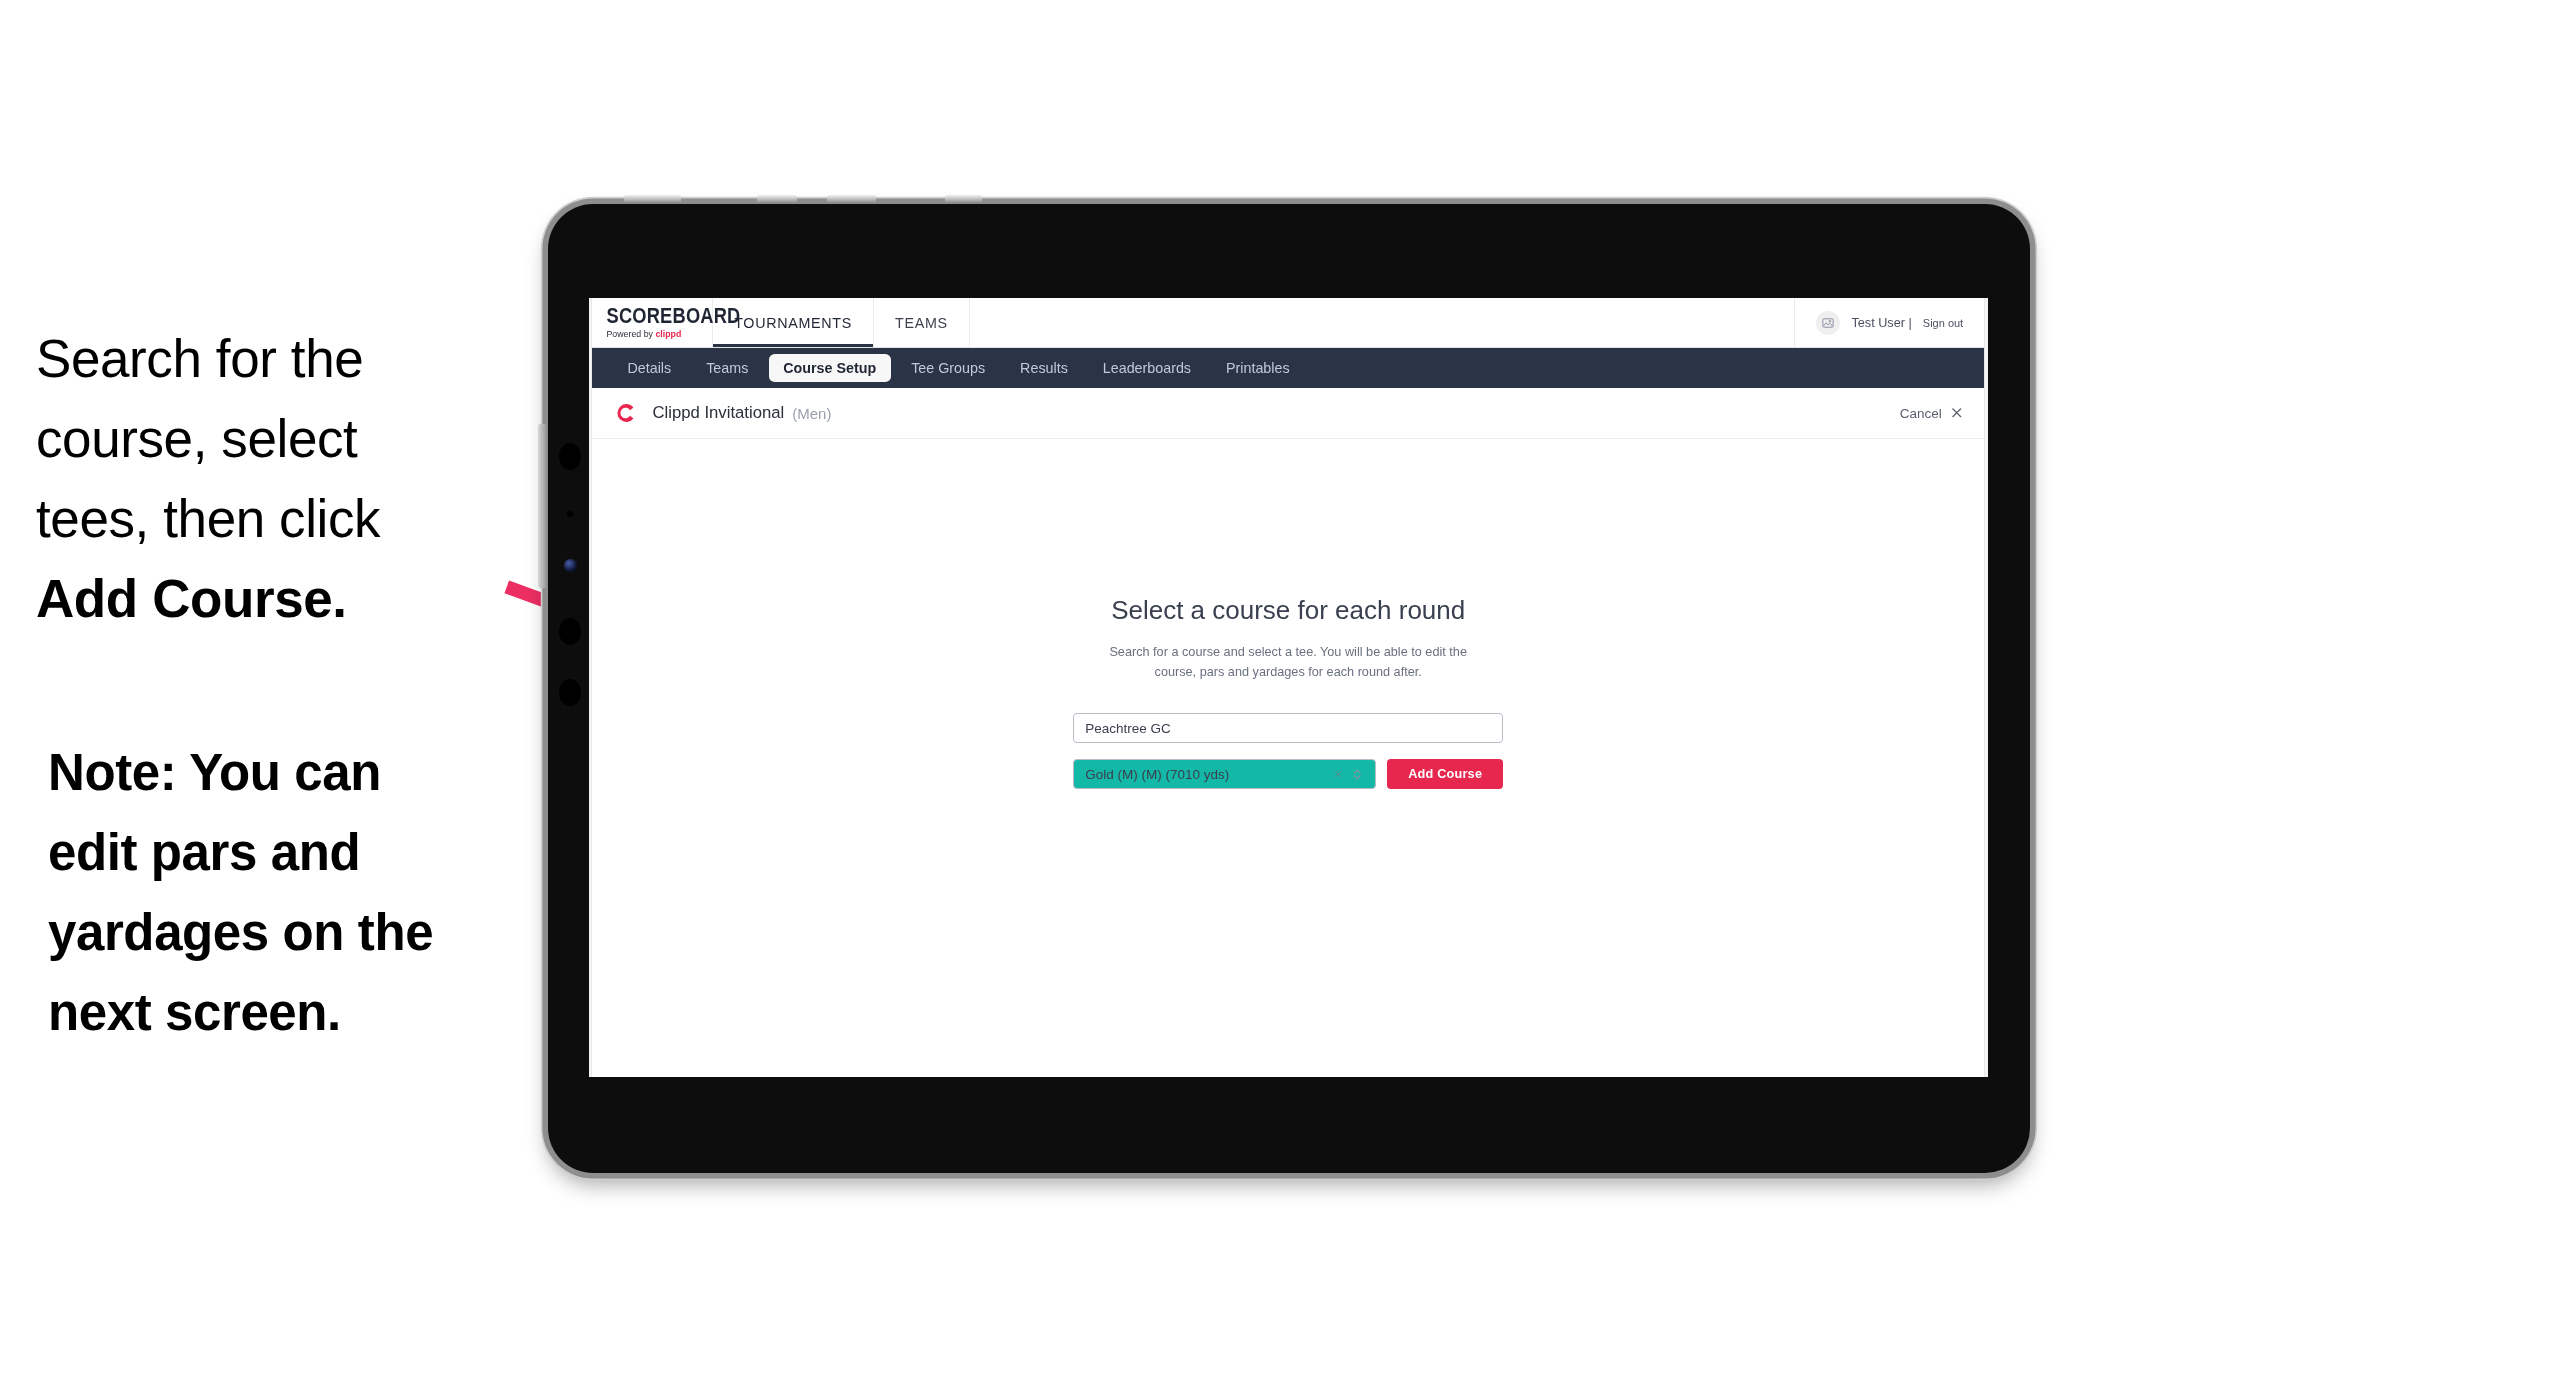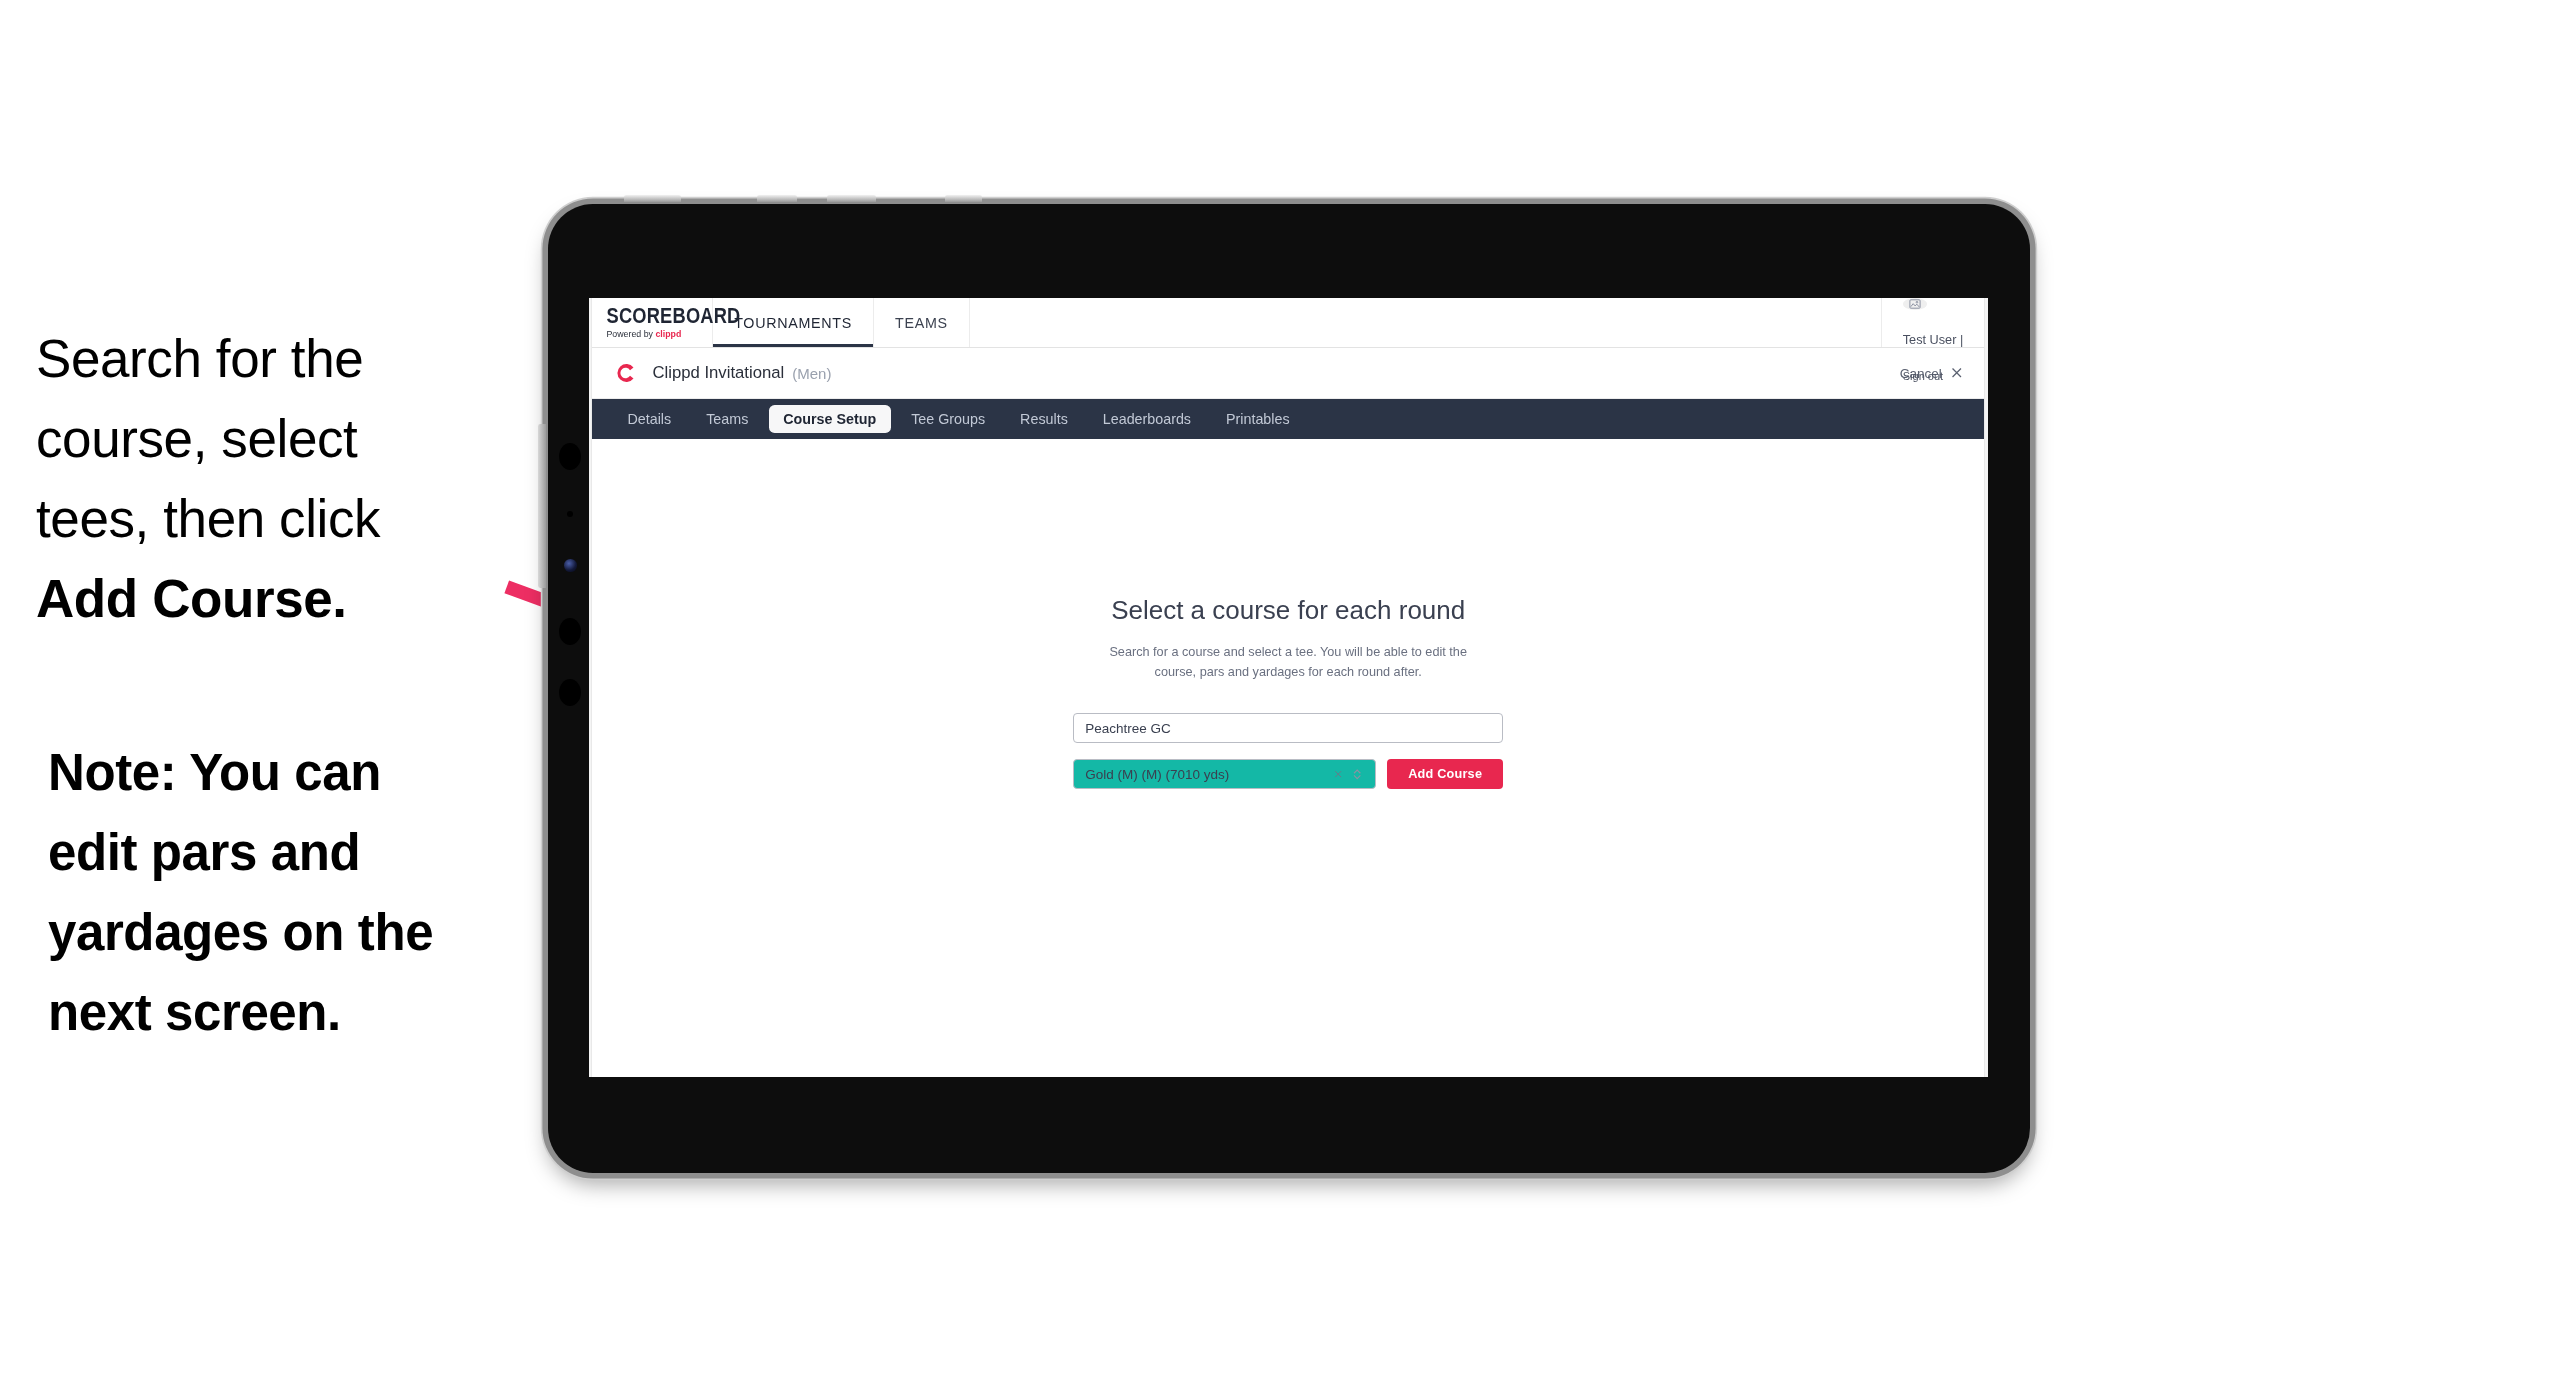--- a/index.html
+++ b/index.html
@@ -179,24 +179,23 @@
   .topnav-item.active::after {
     content: "";
     position: absolute;
     left: 0; right: 0; bottom: 0;
     height: 3.2px;
     background: #2b3446;
   }
   #topbar-spacer { flex: 1 1 auto; border-right: 0.8px solid #ececec; }
   #user-area {
     display: flex;
-    align-items: flex-start;
-    gap: 23px;
+    align-items: center;
+    gap: 11px;
     padding: 0 21px;
-    flex-direction: column;
   }
   #avatar {
     width: 24px; height: 24px;
     border-radius: 50%;
     background: #efefef;
     display: flex;
     align-items: center;
     justify-content: center;
   }
   #avatar svg { display: block; }
@@ -386,43 +385,43 @@
               <rect x="1.2" y="2.4" width="13.6" height="11.2" rx="1.2"></rect>
               <path d="M2.4 11.6 L5.6 7.6 L8.2 10.6 L10.4 8.2 L13.6 11.9"></path>
               <circle cx="10.6" cy="5.6" r="1.1"></circle>
             </svg>
           </div>
           <span id="user-name">Test User |</span>
           <span id="sign-out">Sign out</span>
         </div>
       </div>
 
+      <div id="tabbar">
+        <div class="tab"><span>Details</span></div>
+        <div class="tab"><span>Teams</span></div>
+        <div class="tab active"><span>Course Setup</span></div>
+        <div class="tab"><span>Tee Groups</span></div>
+        <div class="tab"><span>Results</span></div>
+        <div class="tab"><span>Leaderboards</span></div>
+        <div class="tab"><span>Printables</span></div>
+      </div>
+
       <div id="tourney-bar">
         <svg id="tourney-logo" viewBox="0 0 32 32">
           <path d="M26 8.6 A12 12 0 1 0 26 23.4 L21.4 19.8 A7 7 0 1 1 21.4 12.2 Z" fill="#e8274f"></path>
         </svg>
         <span id="tourney-name">Clippd Invitational</span>
         <span id="tourney-gender">(Men)</span>
         <div id="tourney-spacer"></div>
         <div id="cancel-area">
           <span id="cancel-label">Cancel</span>
           <svg width="13.5" height="13.5" viewBox="0 0 16 16" stroke="#5a6070" stroke-width="1.5">
             <path d="M3 3 L13 13 M13 3 L3 13"></path>
           </svg>
         </div>
-      </div>
-
-      <div id="tabbar">
-        <div class="tab"><span>Details</span></div>
-        <div class="tab"><span>Teams</span></div>
-        <div class="tab active"><span>Course Setup</span></div>
-        <div class="tab"><span>Tee Groups</span></div>
-        <div class="tab"><span>Results</span></div>
-        <div class="tab"><span>Leaderboards</span></div>
-        <div class="tab"><span>Printables</span></div>
       </div>
 
       <div id="content">
         <div id="course-panel">
 
           <div id="panel-title">Select a course for each round</div>
           <div id="panel-sub">Search for a course and select a tee. You will be able to edit the course, pars and yardages for each round after.</div>
 
           <input id="course-input" type="text" value="Peachtree GC" placeholder="Search for a course" style="">
 

